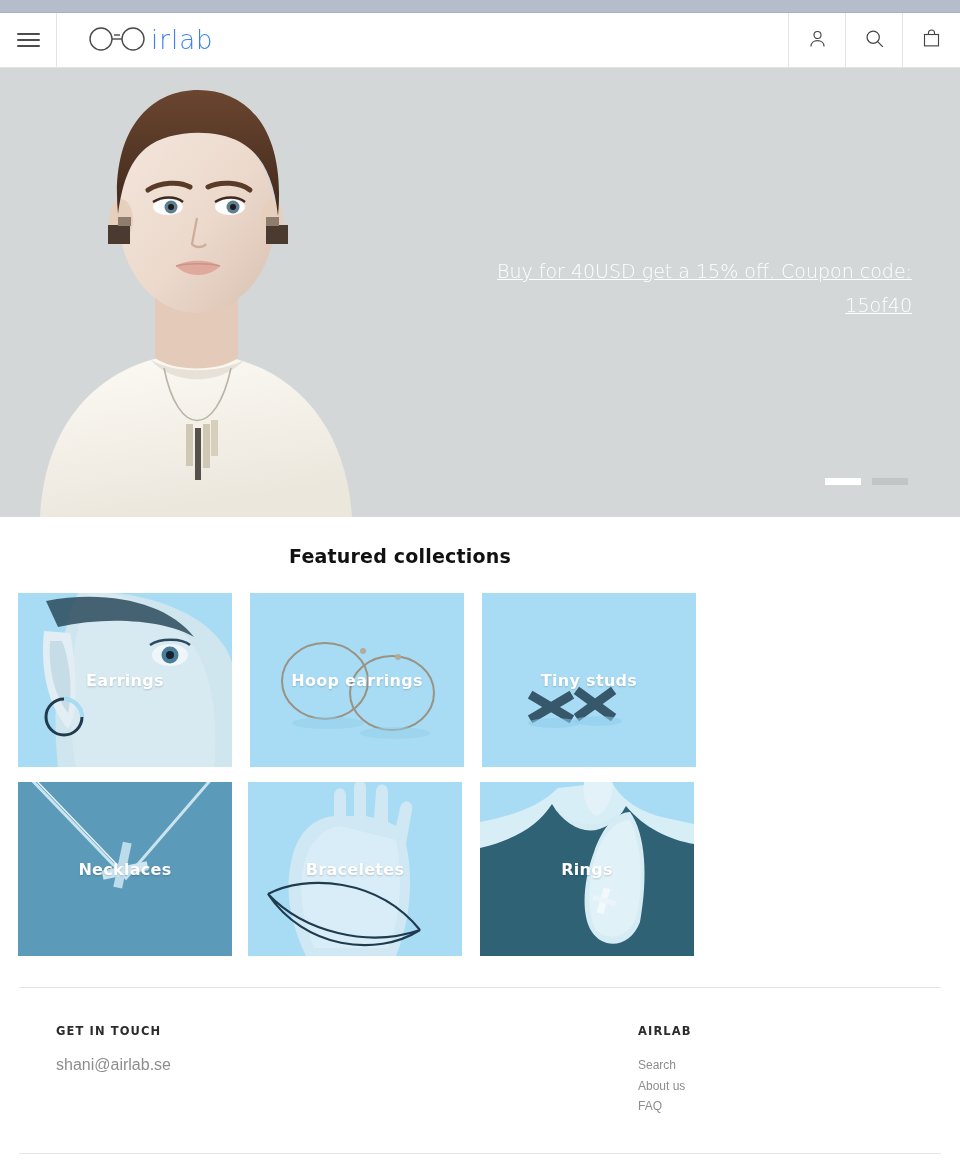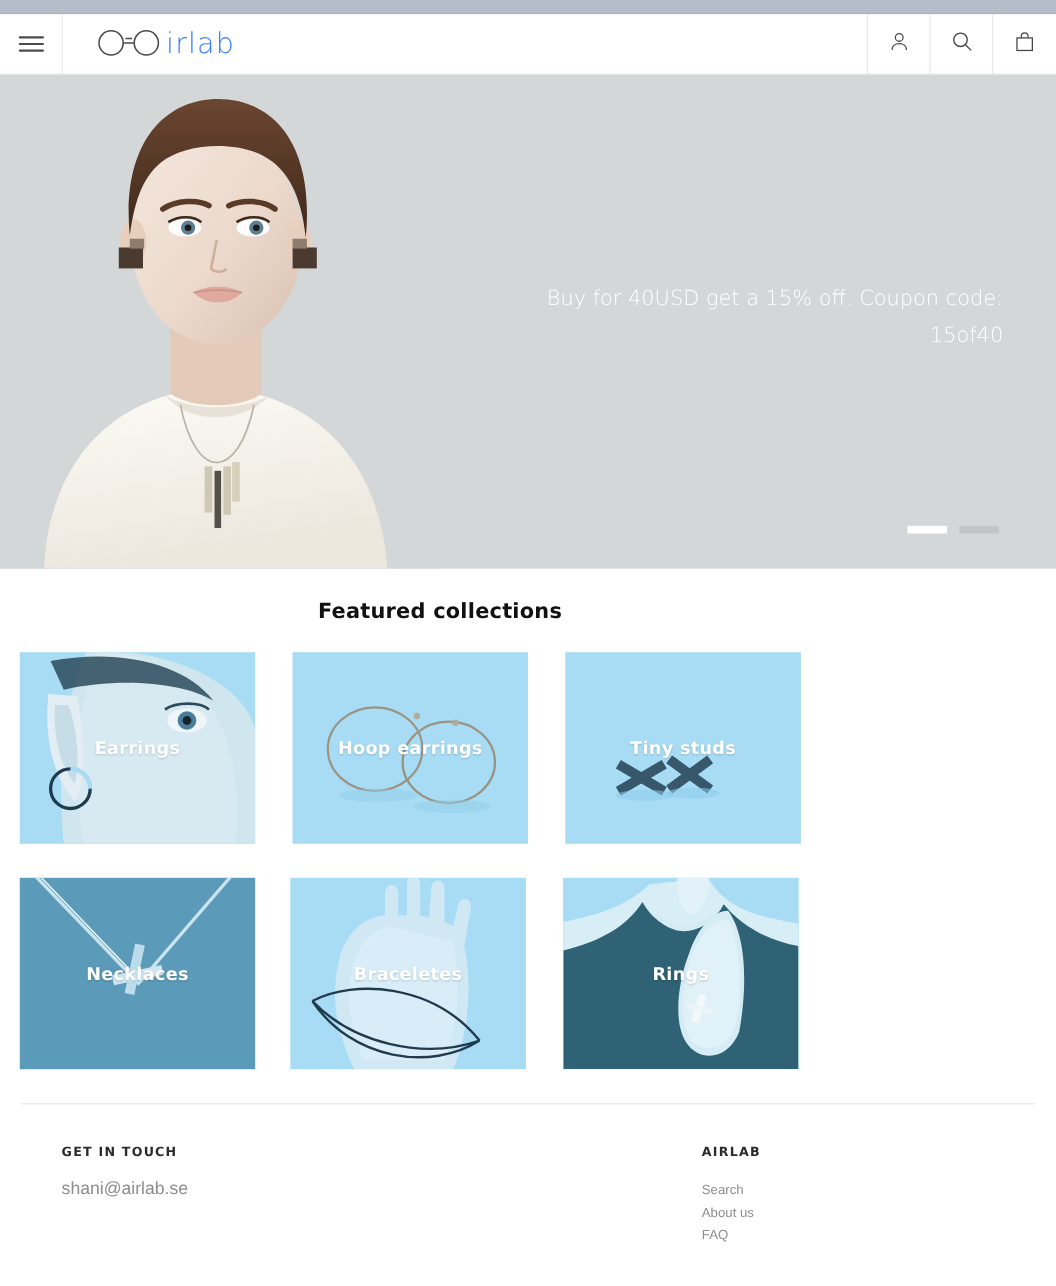--- a/index.html
+++ b/index.html
@@ -94,20 +94,21 @@
     position: absolute;
     right: 48px;
     top: 186px;
     width: 420px;
     text-align: right;
     color: #ffffff;
     font-size: 19px;
     line-height: 34px;
     font-weight: 300;
     font-family: "DejaVu Sans", sans-serif;
+    text-decoration: underline;
   }
   .slider-dots {
     position: absolute;
     right: 52px;
     bottom: 32px;
     display: flex;
     gap: 11px;
   }
   .dot {
     width: 36px;
@@ -128,21 +129,21 @@
     font-size: 19px;
     font-weight: bold;
     color: #111111;
     letter-spacing: 0.2px;
     margin-bottom: 26px;
     font-family: "DejaVu Sans", sans-serif;
   }
   .grid {
     display: flex;
     flex-wrap: wrap;
-    gap: 16px;
+    gap: 0;
     padding: 0 18px;
   }
   .tile {
     position: relative;
     width: 214px;
     height: 174px;
     margin-right: 18px;
     margin-bottom: 15px;
     overflow: hidden;
     cursor: pointer;

